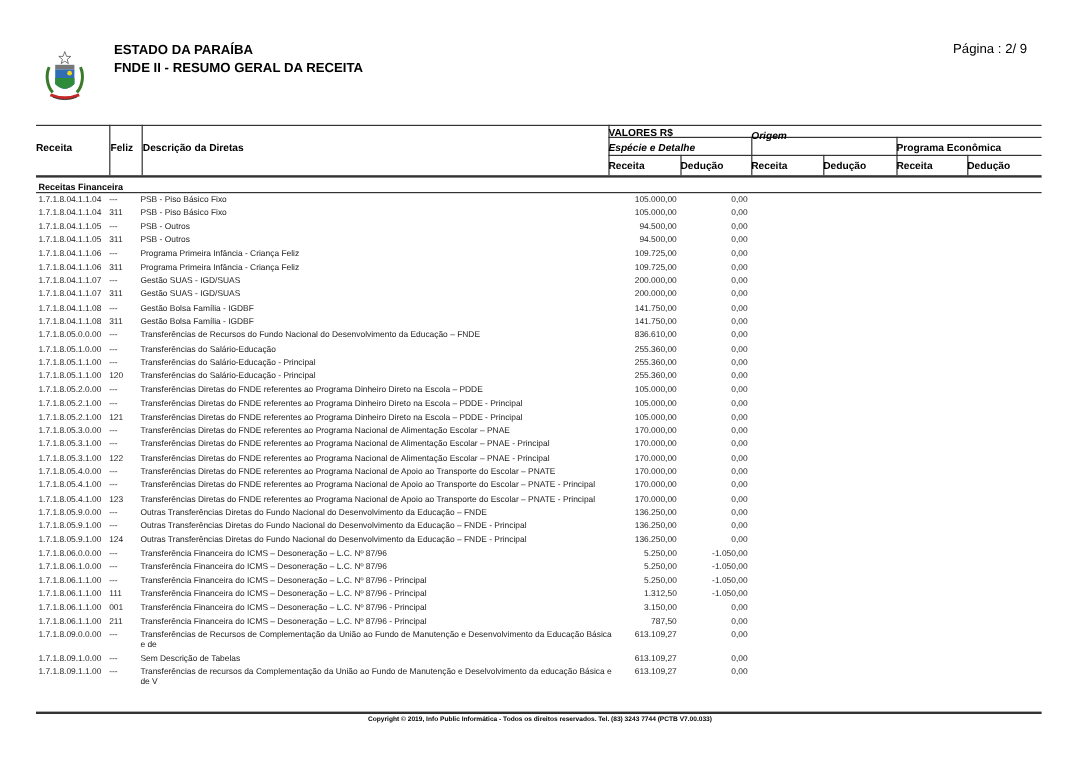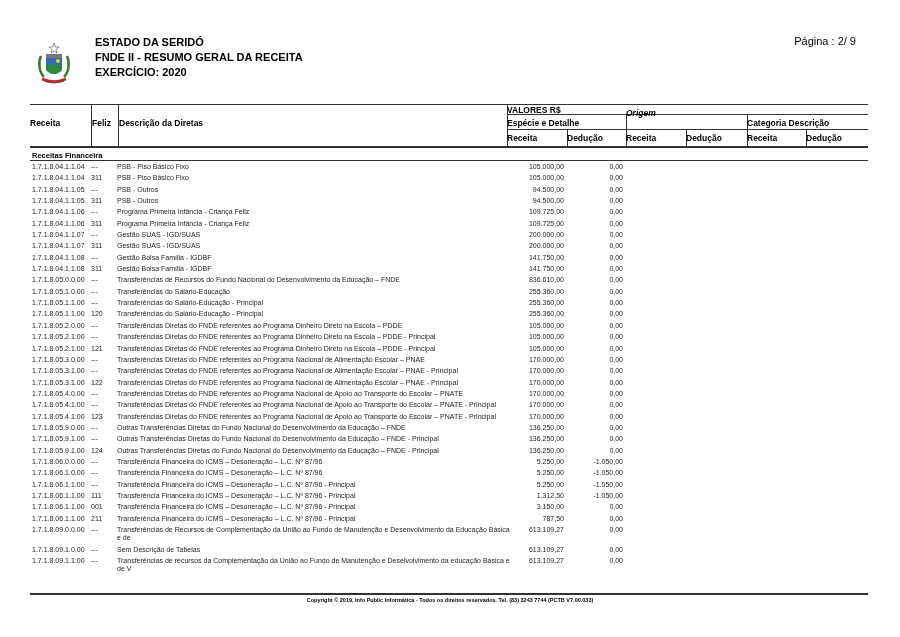--- a/index.html
+++ b/index.html
@@ -33,23 +33,22 @@
     <rect x="9" y="12" width="16" height="4" fill="#777"></rect>
     <path d="M9 16 H25 V28 Q17 36 9 28 Z" fill="#2f6db5"></path>
     <path d="M9 23 H25 V28 Q17 36 9 28 Z" fill="#2e8b3a"></path>
     <circle cx="21" cy="19" r="2" fill="#f2d41e"></circle>
     <path d="M5 37 Q17 42 29 37" stroke="#c62828" stroke-width="2.5" fill="none"></path>
     <path d="M7 39 Q17 43 27 39" stroke="#333" stroke-width="0.8" fill="none"></path>
   </svg>
 </div>
 
 <div class="hdr">
-  <div>ESTADO DA SERIDÓ</div>
+  <div>ESTADO DA PARAÍBA</div>
   <div>FNDE II - RESUMO GERAL DA RECEITA</div>
-  <div>EXERCÍCIO: 2020</div>
 </div>
 <div class="page-num">Página : 2/ 9</div>
 
 <div class="hline" style="left:30px;top:104px;width:838px;height:1px;"></div>
 <div class="hline" style="left:507px;top:114px;width:361px;height:1px;"></div>
 <div class="hline" style="left:507px;top:129px;width:361px;height:1px;"></div>
 <div class="hline" style="left:30px;top:146px;width:838px;height:1.5px;"></div>
 <div class="hline" style="left:30px;top:160px;width:838px;height:1px;"></div>
 
 <div class="vline" style="left:91px;top:104px;height:42px;"></div>
@@ -58,23 +57,23 @@
 <div class="vline" style="left:626px;top:114px;height:32px;"></div>
 <div class="vline" style="left:747px;top:114px;height:32px;"></div>
 <div class="vline" style="left:567px;top:129px;height:17px;"></div>
 <div class="vline" style="left:686px;top:129px;height:17px;"></div>
 <div class="vline" style="left:806px;top:129px;height:17px;"></div>
 
 <div class="th" style="left:30px;width:61px;top:118px;">Receita</div>
 <div class="th" style="left:92px;width:26px;top:118px;">Feliz</div>
 <div class="th" style="left:119px;width:388px;top:118px;">Descrição da Diretas</div>
 <div class="th" style="left:507px;width:361px;top:105px;">VALORES R$</div>
-<div class="th" style="left:507px;width:119px;top:118px;">Espécie e Detalhe</div>
+<div class="th" style="left:507px;width:119px;top:118px;font-style:italic;">Espécie e Detalhe</div>
 <div class="th" style="left:626px;width:121px;top:108px;font-style:italic;">Origem</div>
-<div class="th" style="left:747px;width:121px;top:118px;">Categoria Descrição</div>
+<div class="th" style="left:747px;width:121px;top:118px;">Programa Econômica</div>
 <div class="th" style="left:507px;width:60px;top:133px;">Receita</div>
 <div class="th" style="left:567px;width:59px;top:133px;">Dedução</div>
 <div class="th" style="left:626px;width:60px;top:133px;">Receita</div>
 <div class="th" style="left:686px;width:61px;top:133px;">Dedução</div>
 <div class="th" style="left:747px;width:59px;top:133px;">Receita</div>
 <div class="th" style="left:806px;width:62px;top:133px;">Dedução</div>
 
 <div class="section">Receitas Financeira</div>
 
 <div class="rows" id="rows">

